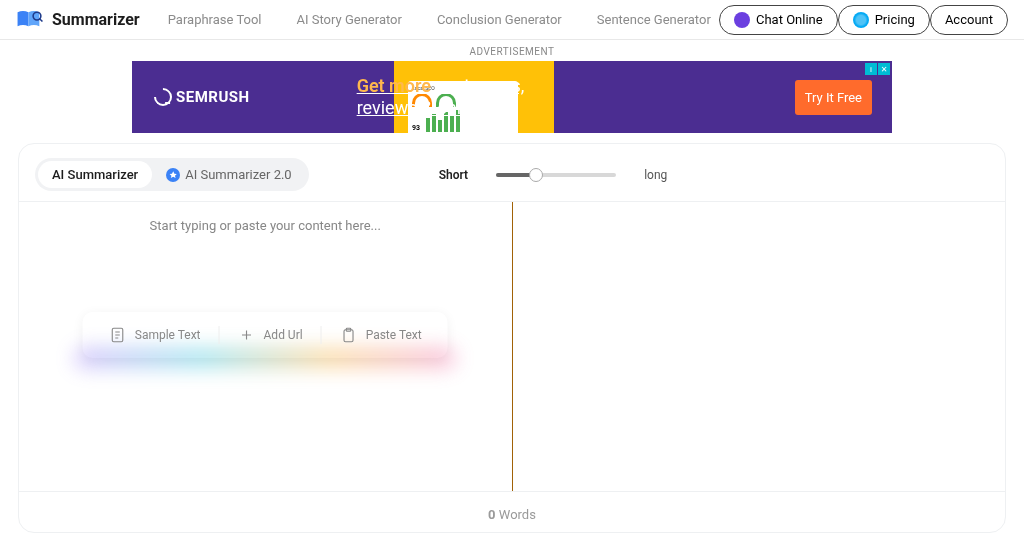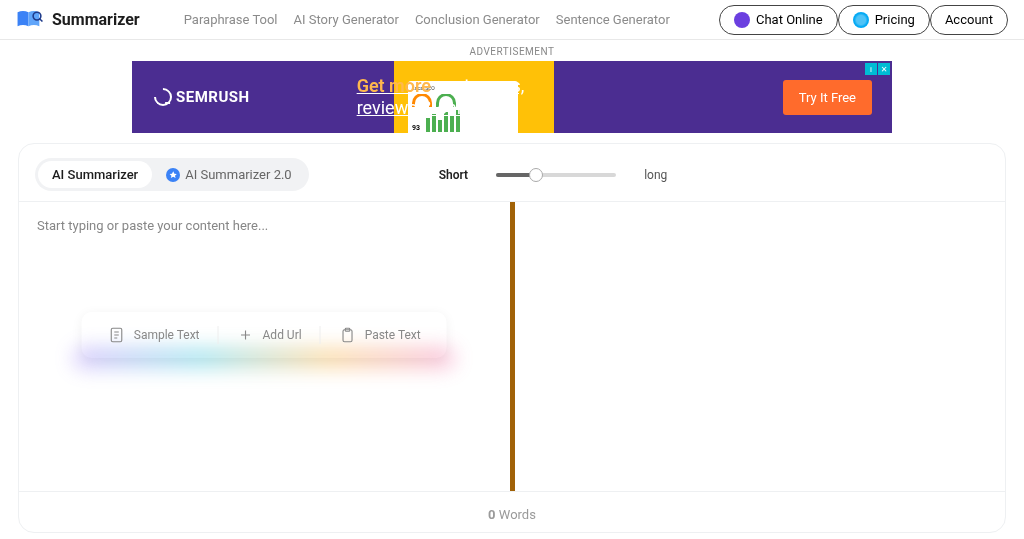--- a/index.html
+++ b/index.html
@@ -3,21 +3,21 @@
 <meta charset="utf-8">
 <style>
 * { margin: 0; padding: 0; box-sizing: border-box; font-family: -apple-system, BlinkMacSystemFont, "Segoe UI", Roboto, sans-serif; }
 body { background: #fff; width: 1024px; height: 539px; overflow: hidden; }
 
 
 .header { display: flex; align-items: center; padding: 8px 16px; border-bottom: 1px solid #e8e8e8; height: 40px; }
 .logo-wrap { display: flex; align-items: center; gap: 8px; }
 .logo-icon { width: 28px; height: 20px; }
 .logo-text { font-weight: 700; font-size: 16px; color: #1d1d1d; }
-.nav { display: flex; gap: 16px; margin-left: 30px; padding-left: 14px; }
+.nav { display: flex; gap: 35px; margin-left: 14px; padding-left: 14px; }
 .nav-item { font-size: 13px; color: #8b8b8b; cursor: pointer; }
 .header-right { margin-left: auto; display: flex; gap: 0; }
 .pill-btn { display: flex; align-items: center; gap: 6px; border: 1px solid #444; border-radius: 18px; padding: 6px 14px; font-size: 13px; background: #fff; cursor: pointer; }
 .pill-btn .dot { width: 16px; height: 16px; border-radius: 50%; display: inline-block; }
 .dot-chat { background: #6b3fe0; }
 .dot-price { background: radial-gradient(circle, #4fc3f7 40%, #03a9f4 60%); }
 
 
 .ad-label { text-align: center; font-size: 10px; color: #888; letter-spacing: 0.5px; margin-top: 6px; }
 .ad-banner { width: 760px; height: 72px; background: #4b2d91; margin: 4px auto 0; position: relative; display: flex; align-items: center; overflow: hidden; }
@@ -28,41 +28,41 @@
 .gauge { width: 20px; height: 14px; border-radius: 20px 20px 0 0; border: 3px solid; border-bottom: none; }
 .ad-bars-wrap { display: flex; align-items: flex-end; gap: 6px; }
 .ad-93 { font-size: 7px; font-weight: bold; }
 .ad-bars { display: flex; gap: 2px; align-items: flex-end; }
 .ad-bar { width: 4px; background: #4caf50; }
 .ad-semrush { color: #fff; font-weight: 700; font-size: 15px; margin-left: 22px; display: flex; align-items: center; gap: 4px; z-index: 2; letter-spacing: 0.5px; }
 .ad-sem-icon { width: 18px; height: 18px; border: 2px solid #fff; border-radius: 50%; border-left-color: transparent; transform: rotate(45deg); position: relative; }
 .ad-sem-icon::after { content: ""; position: absolute; width: 5px; height: 2px; background: #fff; right: -3px; top: 7px; transform: rotate(-45deg); }
 .ad-text { margin-left: 107px; color: #fff; font-size: 18px; line-height: 1.25; z-index: 2; text-decoration: underline; }
 .ad-text .gold { color: #ffb84d; font-weight: 600; }
-.ad-cta { margin-left: auto; margin-right: 20px; background: #ff6b2c; color: #fff; border: none; padding: 10px 16px; font-size: 13px; border-radius: 3px; z-index: 2; cursor: pointer; }
+.ad-cta { margin-left: auto; margin-right: 20px; background: #ff6b2c; color: #fff; border: none; padding: 10px 10px; font-size: 13px; border-radius: 3px; z-index: 2; cursor: pointer; }
 .ad-info { position: absolute; top: 2px; right: 2px; display: flex; gap: 1px; z-index: 3; }
 .ad-info span { width: 12px; height: 12px; background: #00bcd4; color: #fff; font-size: 8px; display: flex; align-items: center; justify-content: center; }
 
 
 .main-card { margin: 10px 18px 0; background: #fff; border: 1px solid #eef0f2; border-radius: 16px; padding: 14px 0 0; height: 390px; position: relative; }
 .top-controls { display: flex; align-items: center; padding: 0 16px 10px; }
 .tabs { display: flex; background: #f1f2f4; border-radius: 18px; padding: 3px; }
 .tab { padding: 6px 14px; border-radius: 15px; font-size: 13px; color: #666; display: flex; align-items: center; gap: 5px; cursor: pointer; }
 .tab.active { background: #fff; color: #1d1d1d; font-weight: 500; }
 .tab-badge { width: 14px; height: 14px; border-radius: 50%; background: #3b82f6; display: inline-block; position: relative; }
 .tab-badge::after { content: ""; position: absolute; inset: 3px; background: #fff; clip-path: polygon(50% 10%, 65% 40%, 95% 45%, 72% 65%, 80% 95%, 50% 78%, 20% 95%, 28% 65%, 5% 45%, 35% 40%); }
 .slider-wrap { margin-left: 130px; display: flex; align-items: center; gap: 28px; }
 .slider-label { font-size: 12px; color: #555; }
 .slider-label.short { font-weight: 600; color: #222; }
 .slider { width: 120px; height: 4px; background: #d8d8d8; border-radius: 2px; position: relative; cursor: pointer; }
 .slider-fill { position: absolute; left: 0; top: 0; height: 100%; width: 33%; background: #666; border-radius: 2px; }
 .slider-thumb { position: absolute; left: 33%; top: 50%; transform: translate(-50%, -50%); width: 14px; height: 14px; background: #fff; border: 1px solid #aaa; border-radius: 50%; }
 
 .panels { display: flex; border-top: 1px solid #eef0f2; height: 290px; }
-.panel-left { flex: 1; border-right: 5px solid #a16207; position: relative; padding: 16px 18px; }
+.panel-left { flex: 1; border-right: 1px solid #a16207; position: relative; padding: 16px 18px; text-align: center; }
 .panel-right { flex: 1; padding: 16px 18px; }
 .placeholder { font-size: 13px; color: #878787; }
 
 .action-box { position: absolute; left: 50%; top: 110px; transform: translateX(-50%); background: #fff; border-radius: 10px; box-shadow: 0 2px 12px rgba(0,0,0,0.06); display: flex; padding: 14px 8px; }
 .action-glow { position: absolute; left: -8px; right: -8px; bottom: -10px; height: 20px; border-radius: 10px; background: linear-gradient(90deg, #8b5cf6, #06b6d4, #f59e0b, #ec4899); filter: blur(10px); opacity: 0.35; z-index: -1; }
 .action-item { display: flex; flex-direction: row; align-items: center; gap: 8px; padding: 0 18px; border-right: 1px solid #eee; cursor: pointer; }
 .action-item:last-child { border-right: none; }
 .action-icon { width: 18px; height: 18px; stroke: #888; fill: none; stroke-width: 1.5; }
 .action-label { font-size: 12px; color: #888; white-space: nowrap; }
 

